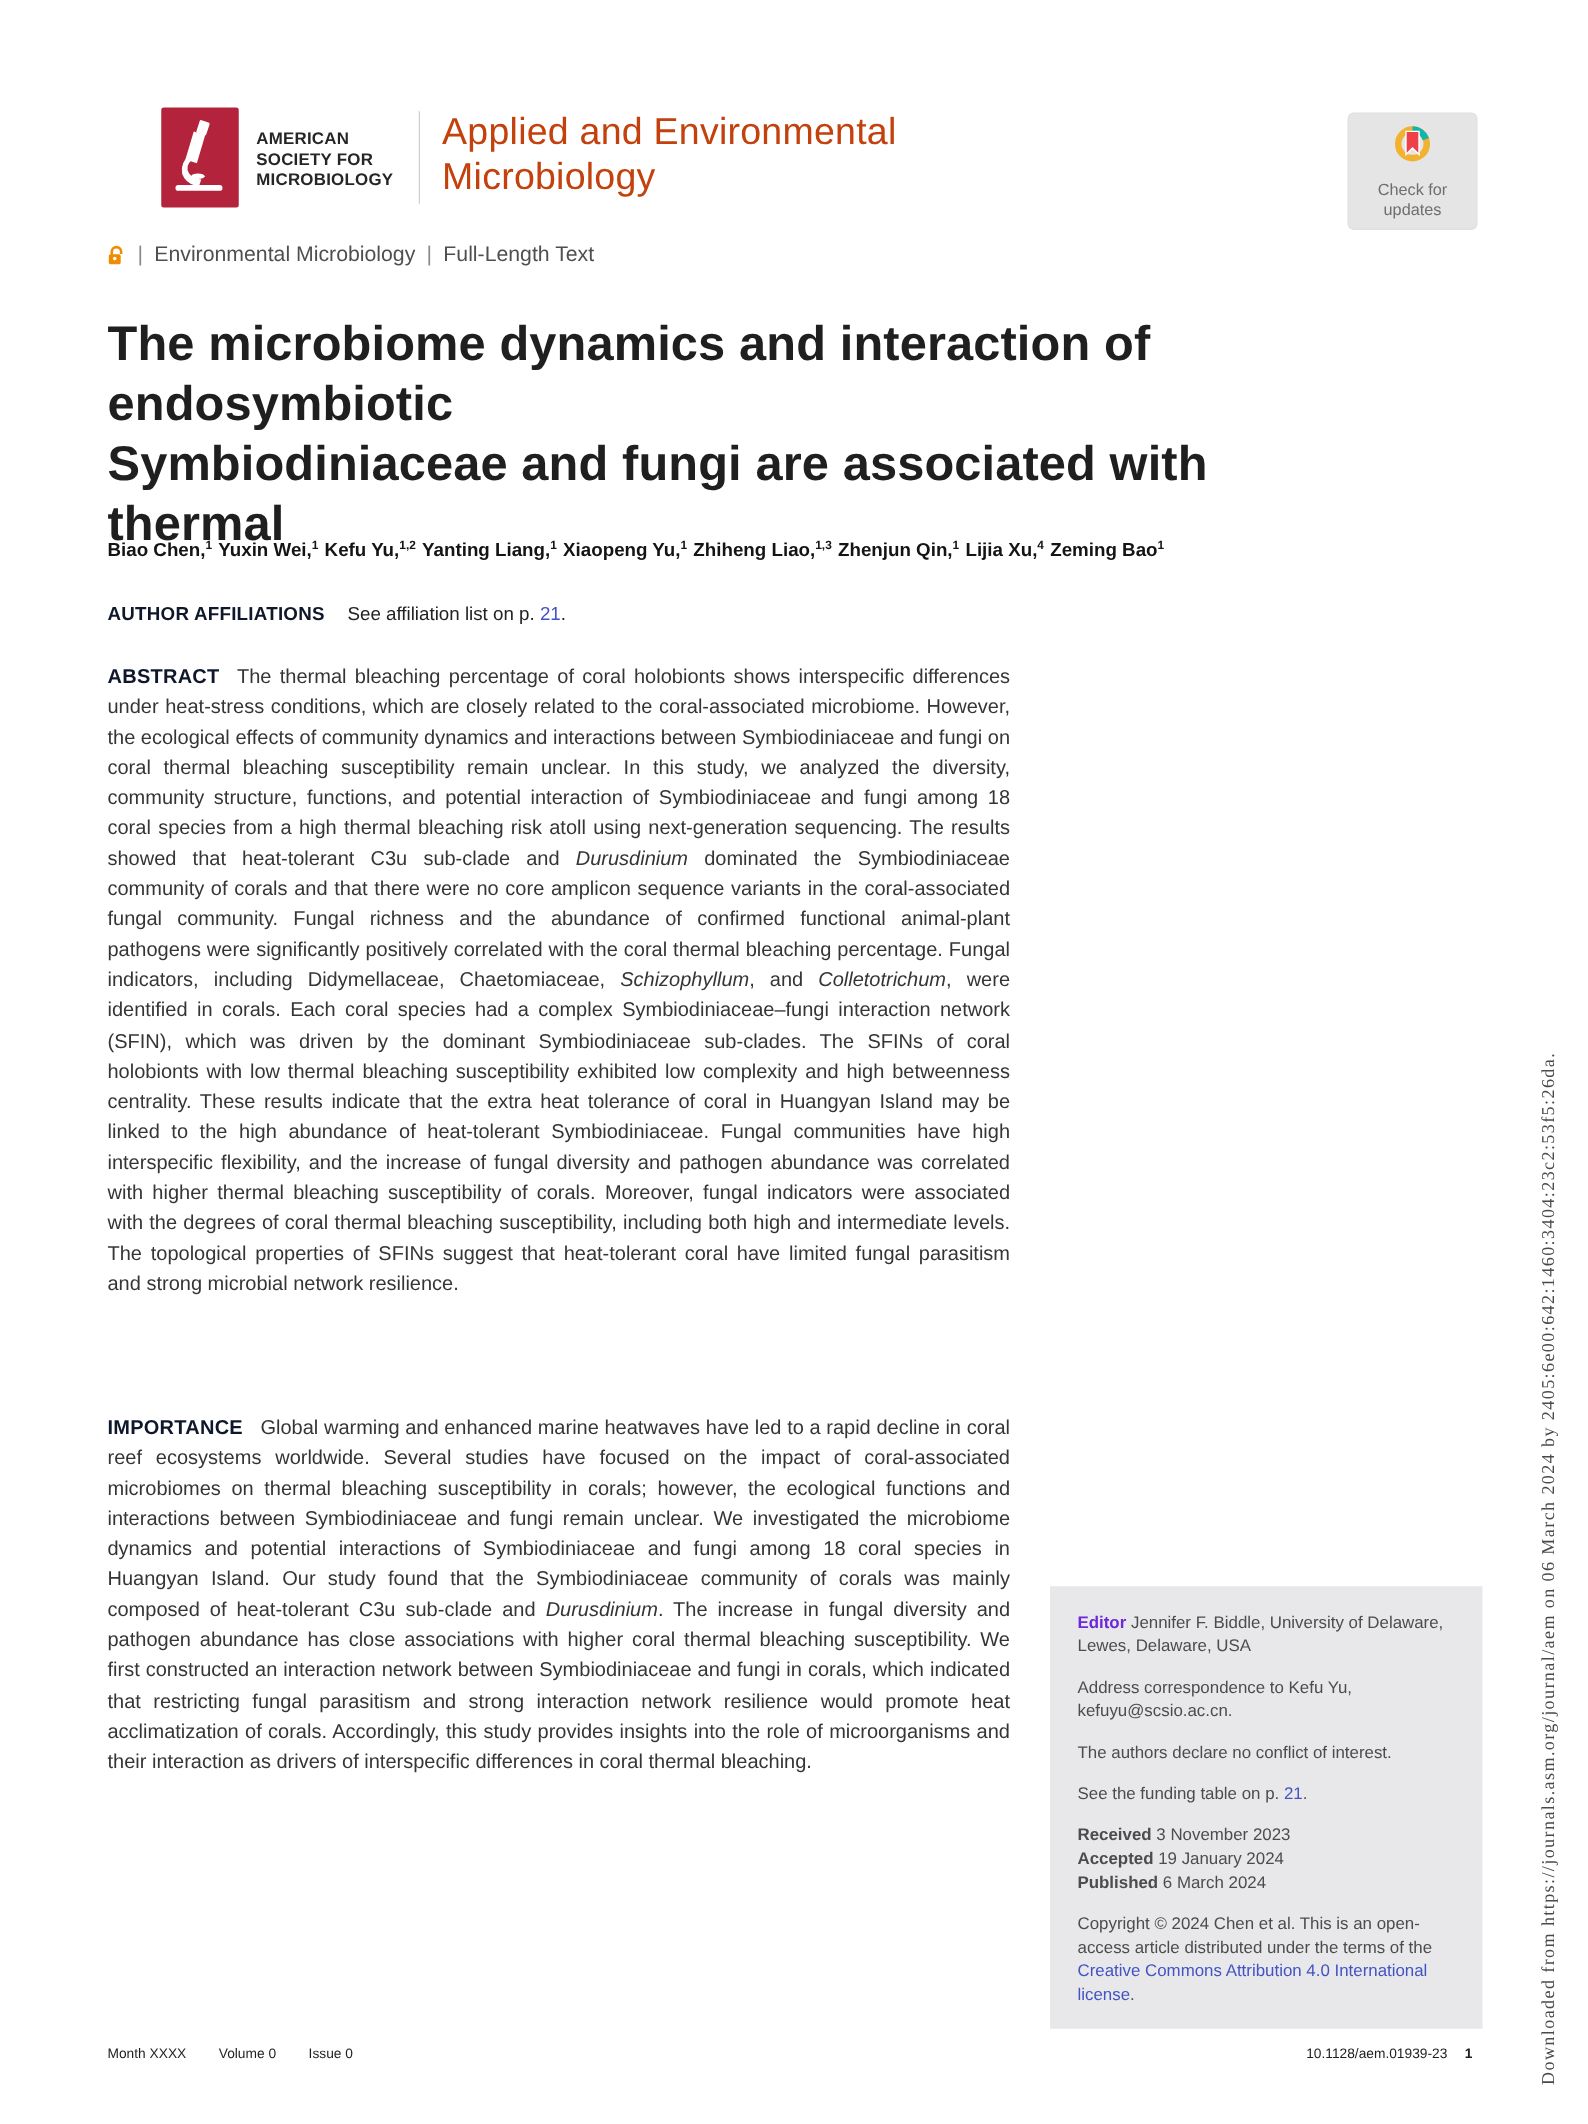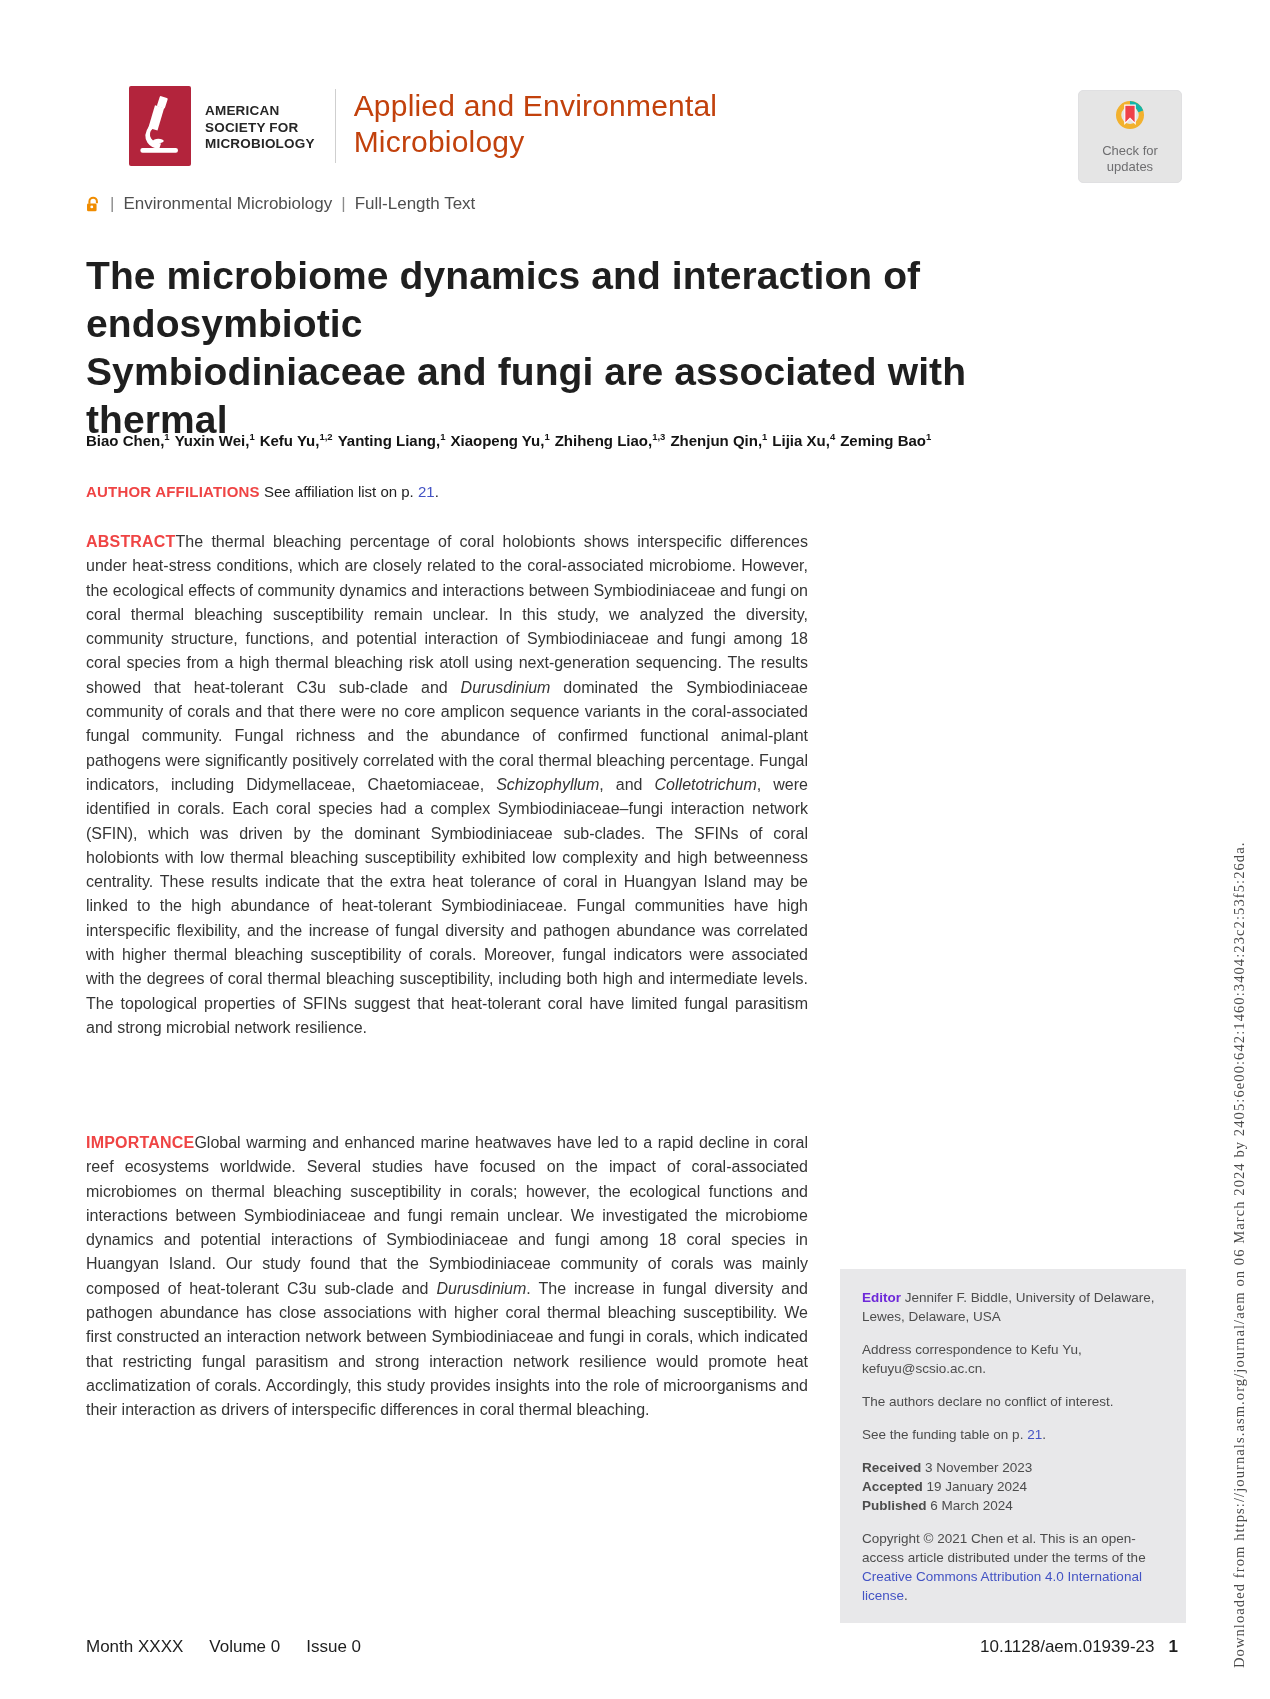--- a/index.html
+++ b/index.html
@@ -23,37 +23,37 @@
   .kicker{position:absolute;left:86px;top:194px;display:flex;align-items:center;gap:9px;font-size:17px;color:#4f4f4f;}
   .kicker .sep{color:#8a8a8a;}
   
   .title{position:absolute;left:86px;top:252px;width:980px;font-size:39px;font-weight:700;color:#1f1f1f;line-height:48px;letter-spacing:.1px;}
   
   .authors{position:absolute;left:86px;top:431px;width:1110px;font-size:15px;font-weight:700;color:#141414;white-space:nowrap;}
   .authors sup{font-size:9.5px;font-weight:700;}
   .author + .author{margin-left:5px;}
   
   .affiliations{position:absolute;left:86px;top:483px;font-size:15px;color:#222;}
-  .red-label{color:#ef4444;font-weight:700;letter-spacing:.2px;}
+  .red-label{color:#0f172a;font-weight:700;letter-spacing:.2px;margin-right:14px;}
   a.page-link{color:#4353c4;text-decoration:none;cursor:pointer;}
   
   .para{position:absolute;left:86px;width:722px;margin:0;font-size:16px;line-height:24.3px;text-align:justify;color:#353535;}
   .para i{font-style:italic;}
   .abstract{top:530px;}
   .importance{top:1131px;}
   
   .sidebar{position:absolute;left:840px;top:1269px;width:346px;box-sizing:border-box;background:#e8e8ea;padding:19px 22px 18px;font-size:13.5px;line-height:19px;color:#4c4c4c;}
   .sb-block{margin-bottom:14px;}
   .sb-block b{color:#6d28d9;}
   .sb-dates div{line-height:19px;}
   .sb-dates{margin-bottom:14px;}
   .sb-last{margin-bottom:0;}
   a.side-link{color:#4353c4;text-decoration:none;cursor:pointer;}
   
-  .footer{position:absolute;left:86px;right:92px;top:1637px;display:flex;justify-content:space-between;font-size:17px;color:#1e1e1e;}
+  .footer{position:absolute;left:86px;right:92px;top:1637px;display:flex;justify-content:space-between;font-size:11px;color:#1e1e1e;}
   .footer-left span{margin-right:26px;}
   .footer-right .doi{margin-right:14px;}
   .footer-right .pageno{font-weight:700;}
   
   .watermark{
     position:absolute;right:22px;top:758px;height:910px;
     writing-mode:vertical-rl;transform:rotate(180deg);
     font-family:"Liberation Serif", serif;font-size:14.5px;color:#4a4a4a;
     letter-spacing:1.1px;white-space:nowrap;
   }
@@ -144,21 +144,21 @@
     <div class="sb-block">
       <span>See the funding table on p.</span>
       <a class="side-link">21</a><span>.</span>
     </div>
     <div class="sb-dates">
       <div><b>Received</b> <span>3 November 2023</span></div>
       <div><b>Accepted</b> <span>19 January 2024</span></div>
       <div><b>Published</b> <span>6 March 2024</span></div>
     </div>
     <div class="sb-block sb-last">
-      <span>Copyright © 2021 Chen et al. This is an open-access article distributed under the terms of the </span><a class="side-link">Creative Commons Attribution 4.0 International license</a><span>.</span>
+      <span>Copyright © 2024 Chen et al. This is an open-access article distributed under the terms of the </span><a class="side-link">Creative Commons Attribution 4.0 International license</a><span>.</span>
     </div>
   </div>
 
   <div class="footer">
     <div class="footer-left">
       <span>Month XXXX</span><span>Volume 0</span><span>Issue 0</span>
     </div>
     <div class="footer-right">
       <span class="doi">10.1128/aem.01939-23</span><span class="pageno">1</span>
     </div>

